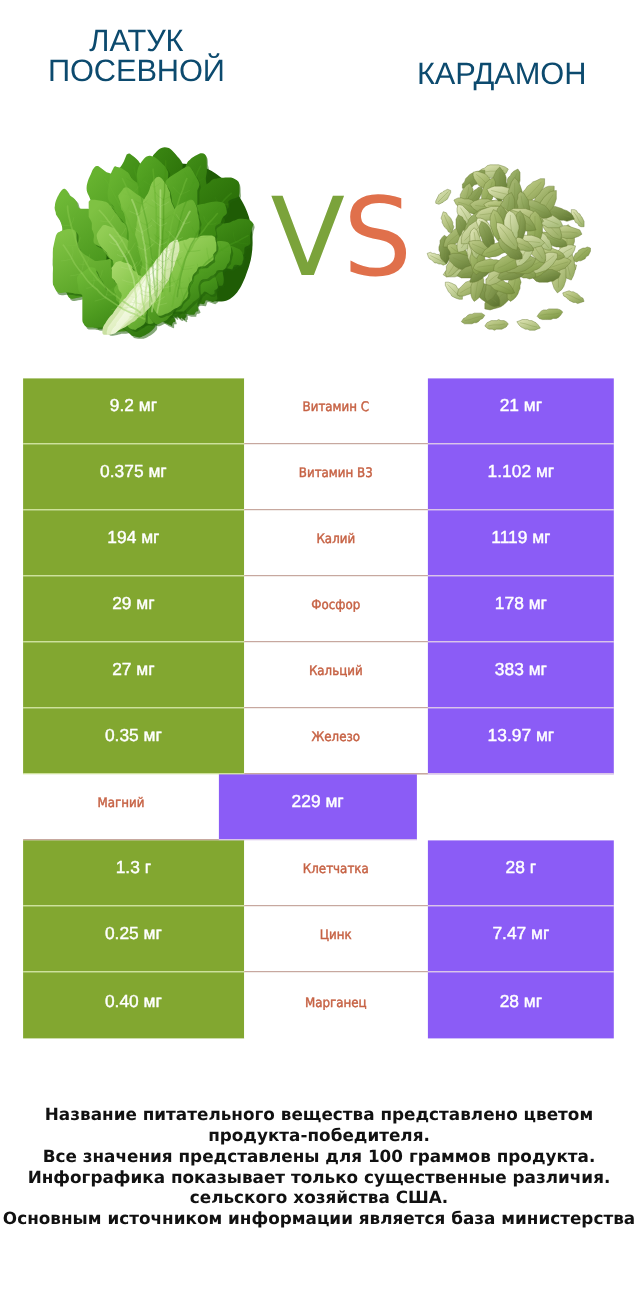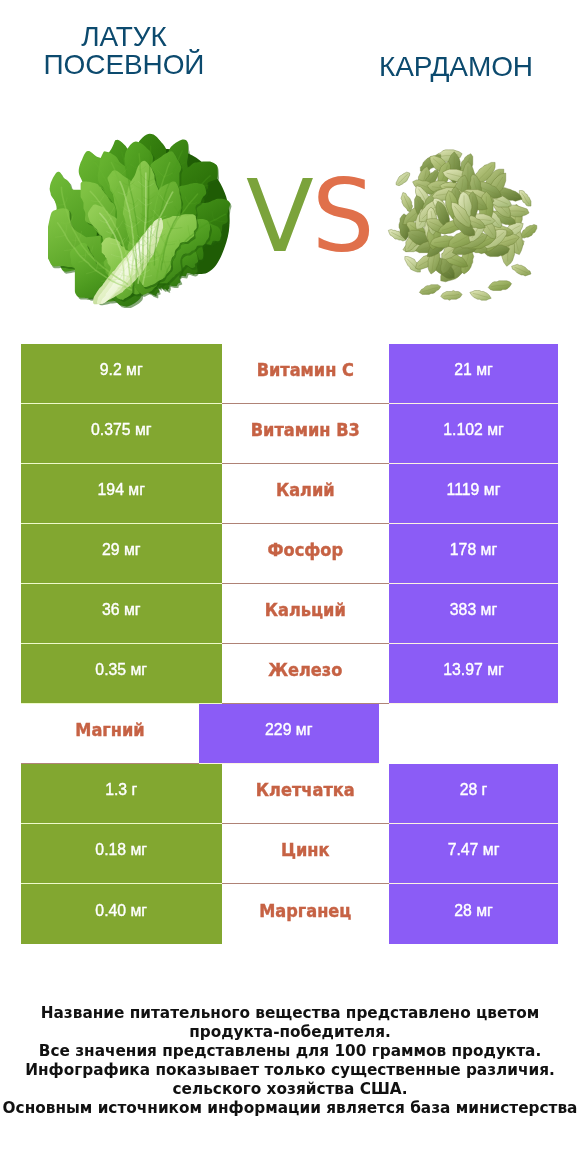--- a/index.html
+++ b/index.html
@@ -23,21 +23,21 @@
   .vs .v{color:#7BA33B;}
   .vs .s{color:#E0704B;}
 
   
   .tbl{position:absolute;left:21px;top:344px;width:537px;}
   .row{height:60px;display:flex;}
   .cell{display:flex;align-items:center;justify-content:center;
         font-size:15.8px;font-weight:400;letter-spacing:0px;line-height:1;
         padding-bottom:7px;box-sizing:border-box;}
   .cl{width:213px;background:#82A730;color:#ffffff;-webkit-text-stroke:0.38px #ffffff;}
-  .cm{width:178px;background:#FFFFFF;color:#C66244;font-size:18px;font-weight:700;
+  .cm{width:178px;background:#FFFFFF;color:#C66244;font-size:12px;font-weight:400;
       font-family:"DejaVu Sans Condensed","DejaVu Sans",sans-serif;
       -webkit-text-stroke:0.38px #C66244;}
   .cr{width:179.5px;background:#8b5cf6;color:#ffffff;-webkit-text-stroke:0.38px #ffffff;}
   .row .cl{border-bottom:1.4px solid #EEFAC9;}
   .row .cm{border-bottom:1px solid #B08477;}
   .row .cr{border-bottom:1.4px solid #FCF3E3;}
   .row:last-child .cl,.row:last-child .cm,.row:last-child .cr{border-bottom:0;}
 
   
   .footer{position:absolute;left:0px;top:1004px;width:580px;text-align:center;
@@ -647,40 +647,40 @@
         <div class="cell cl">194 мг</div>
         <div class="cell cm">Калий</div>
         <div class="cell cr">1119 мг</div>
       </div>
       <div class="row">
         <div class="cell cl">29 мг</div>
         <div class="cell cm">Фосфор</div>
         <div class="cell cr">178 мг</div>
       </div>
       <div class="row">
-        <div class="cell cl">36 мг</div>
+        <div class="cell cl">27 мг</div>
         <div class="cell cm">Кальций</div>
         <div class="cell cr">383 мг</div>
       </div>
       <div class="row">
         <div class="cell cl">0.35 мг</div>
         <div class="cell cm">Железо</div>
         <div class="cell cr">13.97 мг</div>
       </div>
       <div class="row">
         <div class="cell cm">Магний</div>
         <div class="cell cr">229 мг</div>
       </div>
       <div class="row">
         <div class="cell cl">1.3 г</div>
         <div class="cell cm">Клетчатка</div>
         <div class="cell cr">28 г</div>
       </div>
       <div class="row">
-        <div class="cell cl">0.18 мг</div>
+        <div class="cell cl">0.25 мг</div>
         <div class="cell cm">Цинк</div>
         <div class="cell cr">7.47 мг</div>
       </div>
       <div class="row">
         <div class="cell cl">0.40 мг</div>
         <div class="cell cm">Марганец</div>
         <div class="cell cr">28 мг</div>
       </div>
     </div>
 

